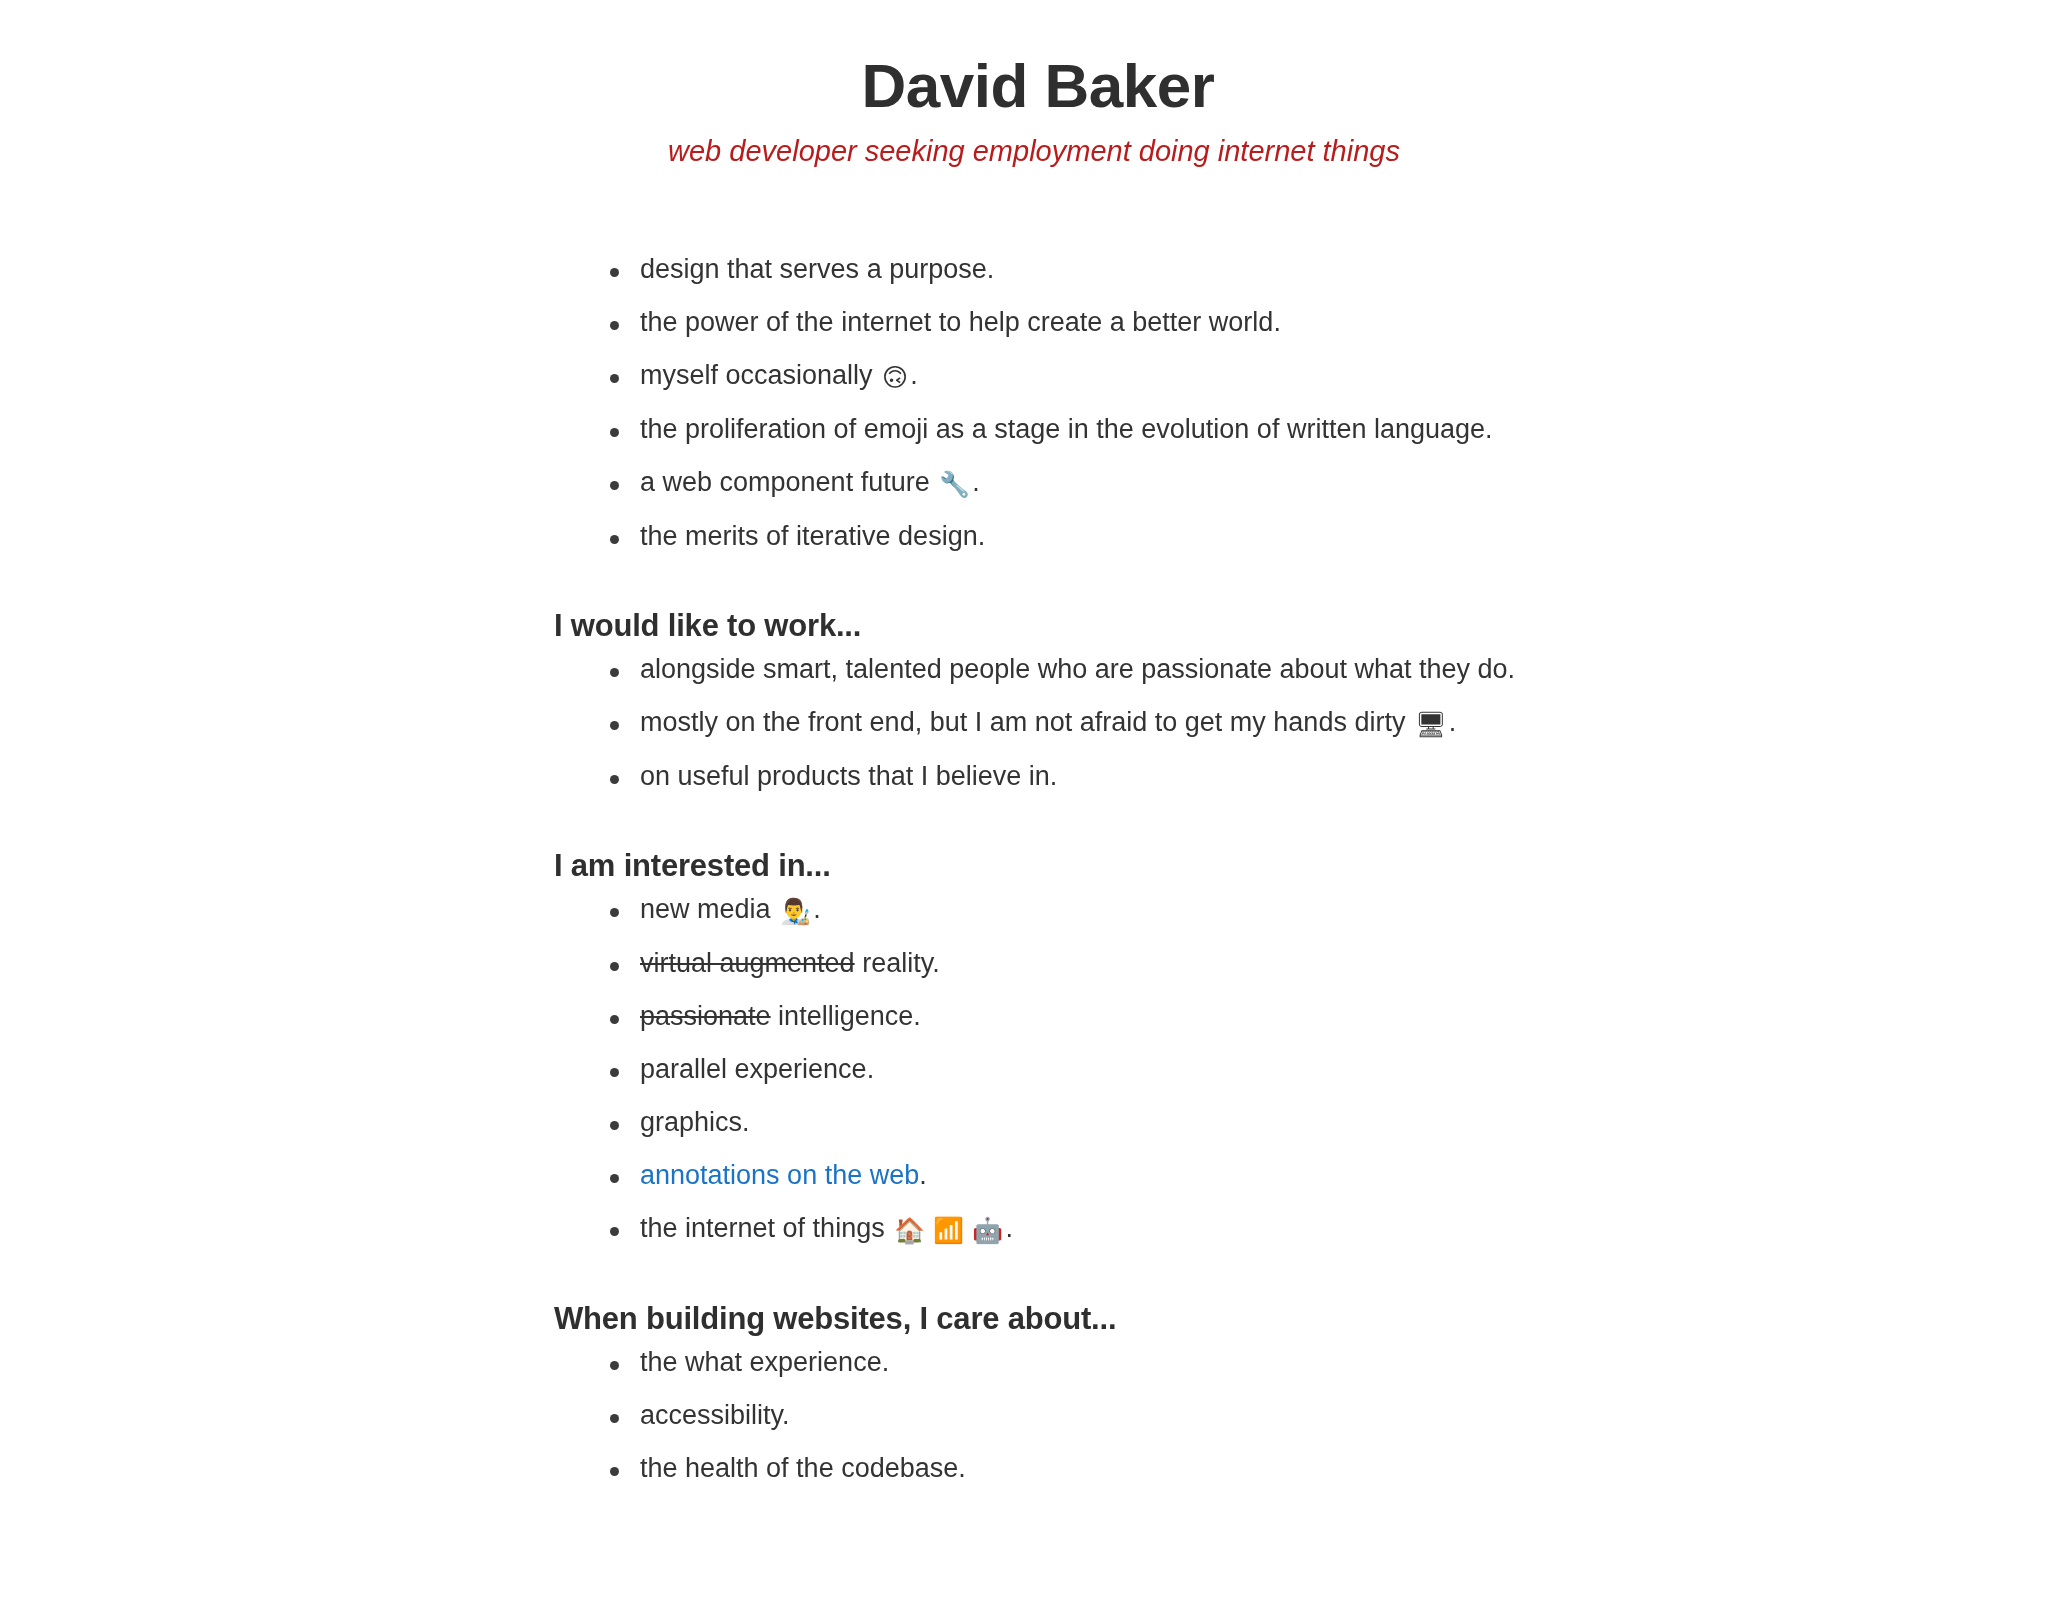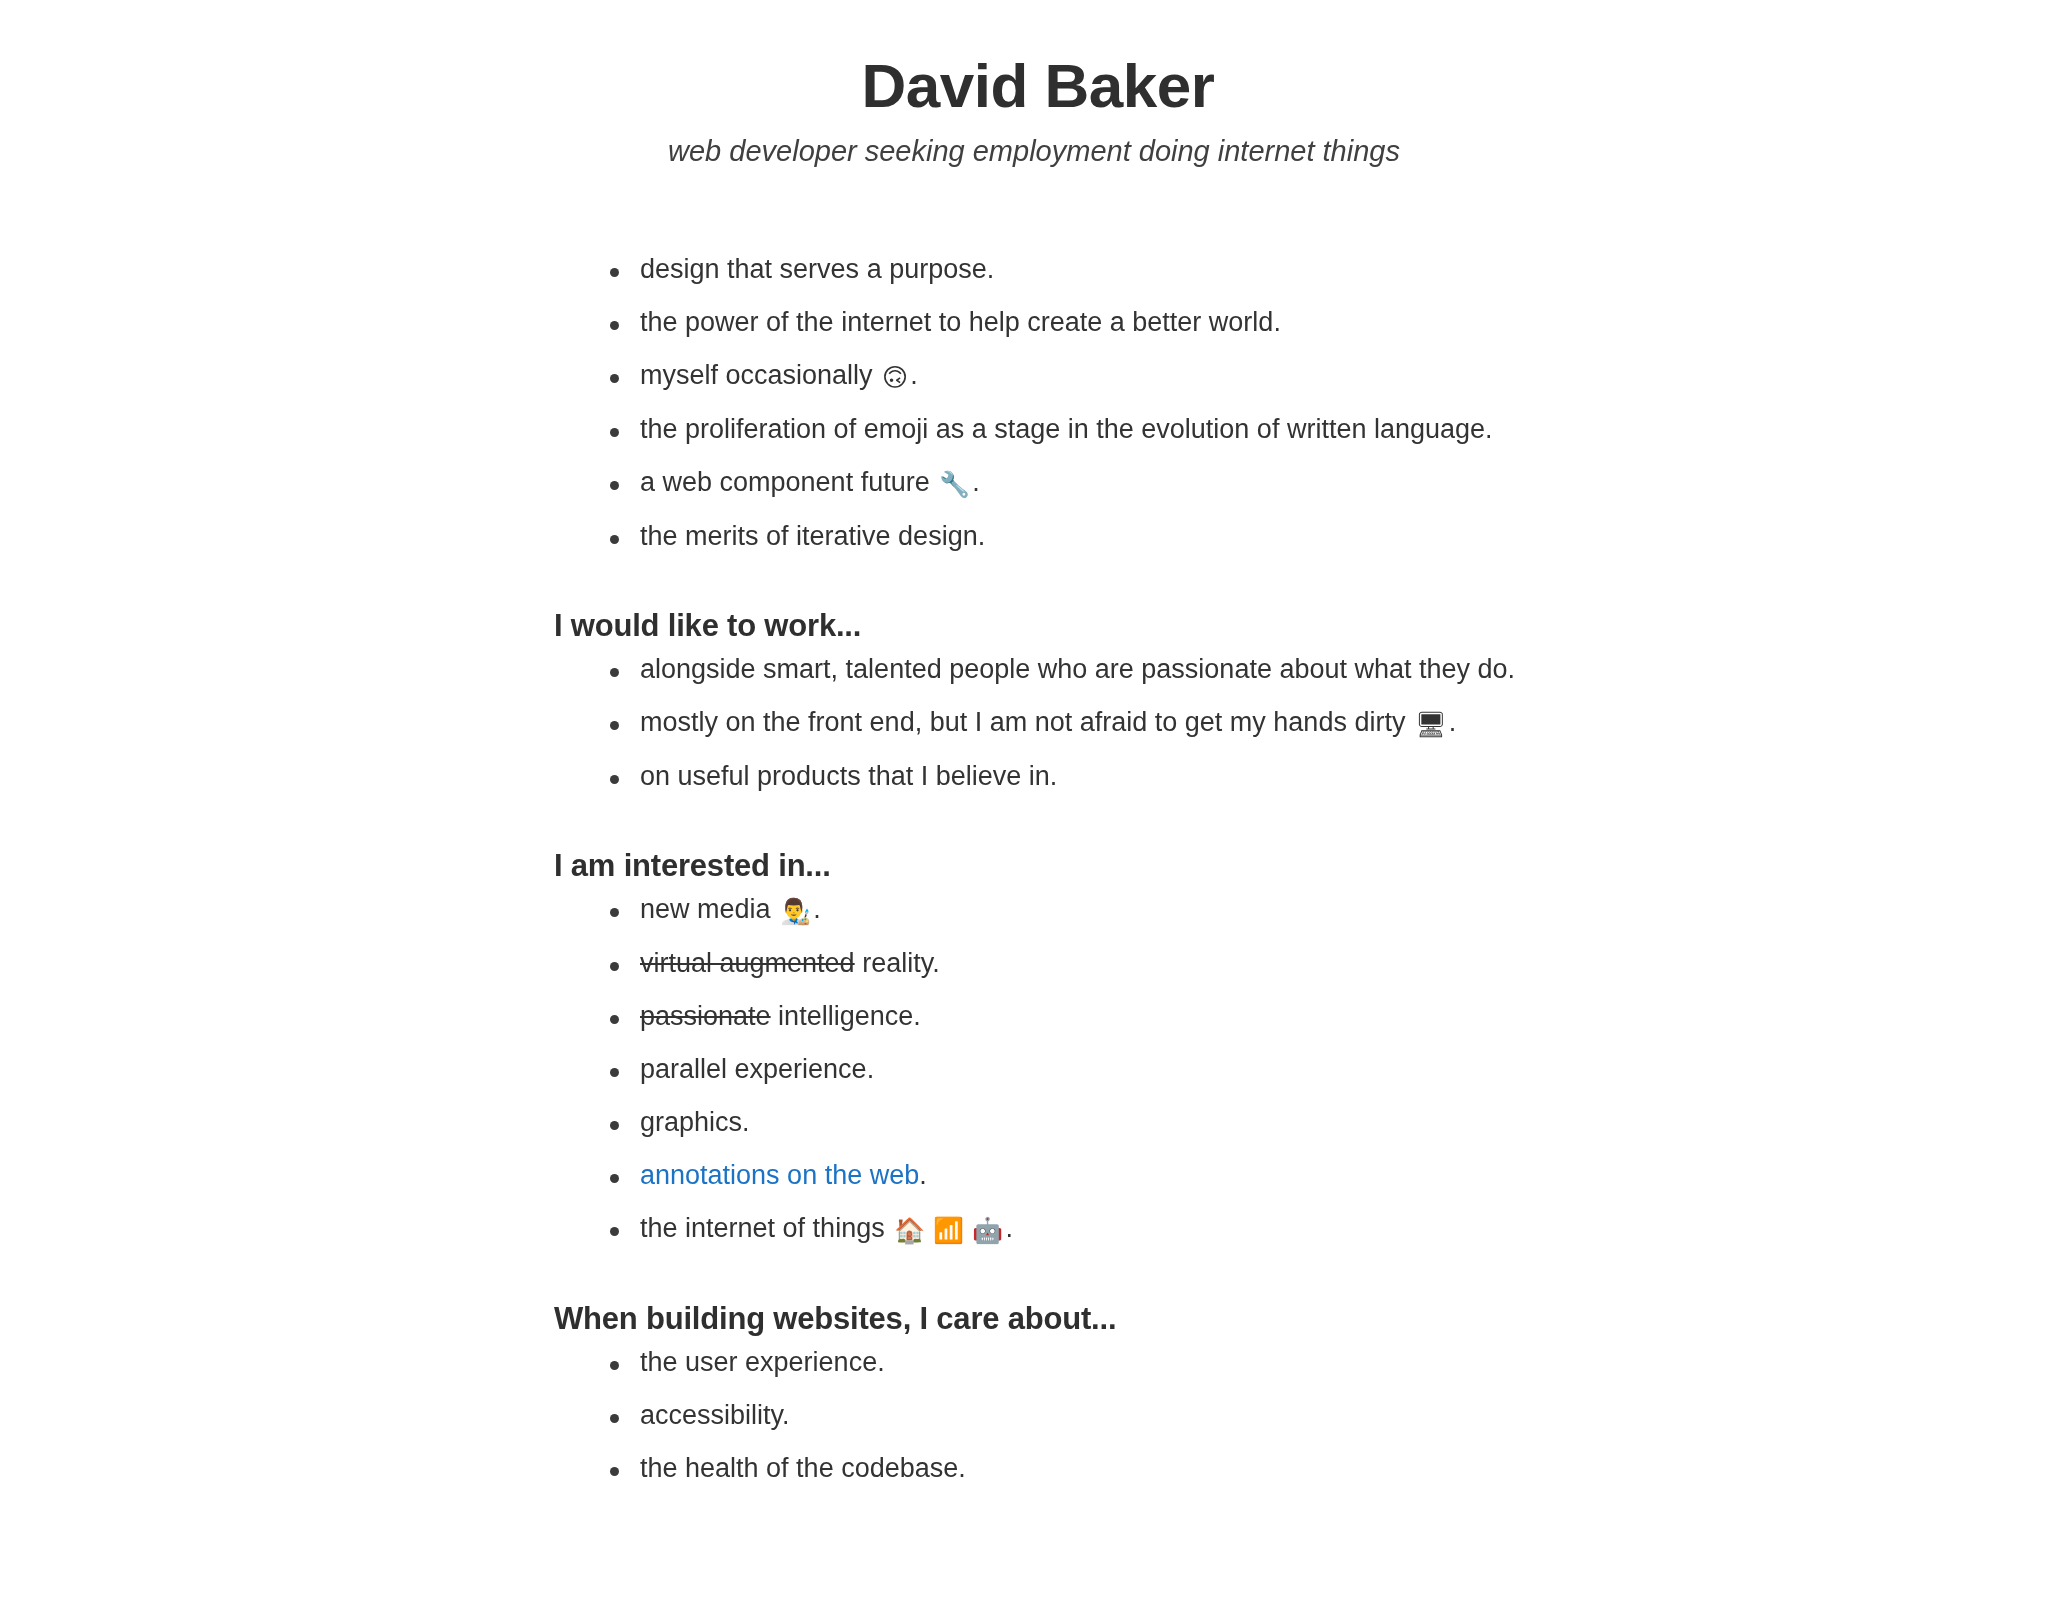--- a/index.html
+++ b/index.html
@@ -27,21 +27,21 @@
     font-size: 62px;
     font-weight: bold;
     color: #2f2f2f;
     letter-spacing: -0.5px;
     margin: 0;
     line-height: 1.15;
   }
   .tagline {
     font-size: 29px;
     font-style: italic;
-    color: #404040;
+    color: #b91c1c;
     margin: 14px 8px 0 0;
     font-weight: normal;
   }
   .content {
     margin: 0 auto;
     width: 1420px;
     padding-left: 240px;
     box-sizing: border-box;
   }
   .section {
@@ -140,20 +140,20 @@
         <li><span>parallel experience.</span></li>
         <li><span>graphics.</span></li>
         <li><a class="link" href="#">annotations on the web</a><span>.</span></li>
         <li><span>the internet of things </span><span class="emoji">🏠 📶 🤖</span><span>.</span></li>
       </ul>
     </div>
 
     <div class="section">
       <h2 class="section-heading">When building websites, I care about...</h2>
       <ul class="bullets">
-        <li><span>the user experience.</span></li>
+        <li><span>the what experience.</span></li>
         <li><span>accessibility.</span></li>
         <li><span>the health of the codebase.</span></li>
       </ul>
     </div>
 
   </div>
 </div>
 
 </body></html>

